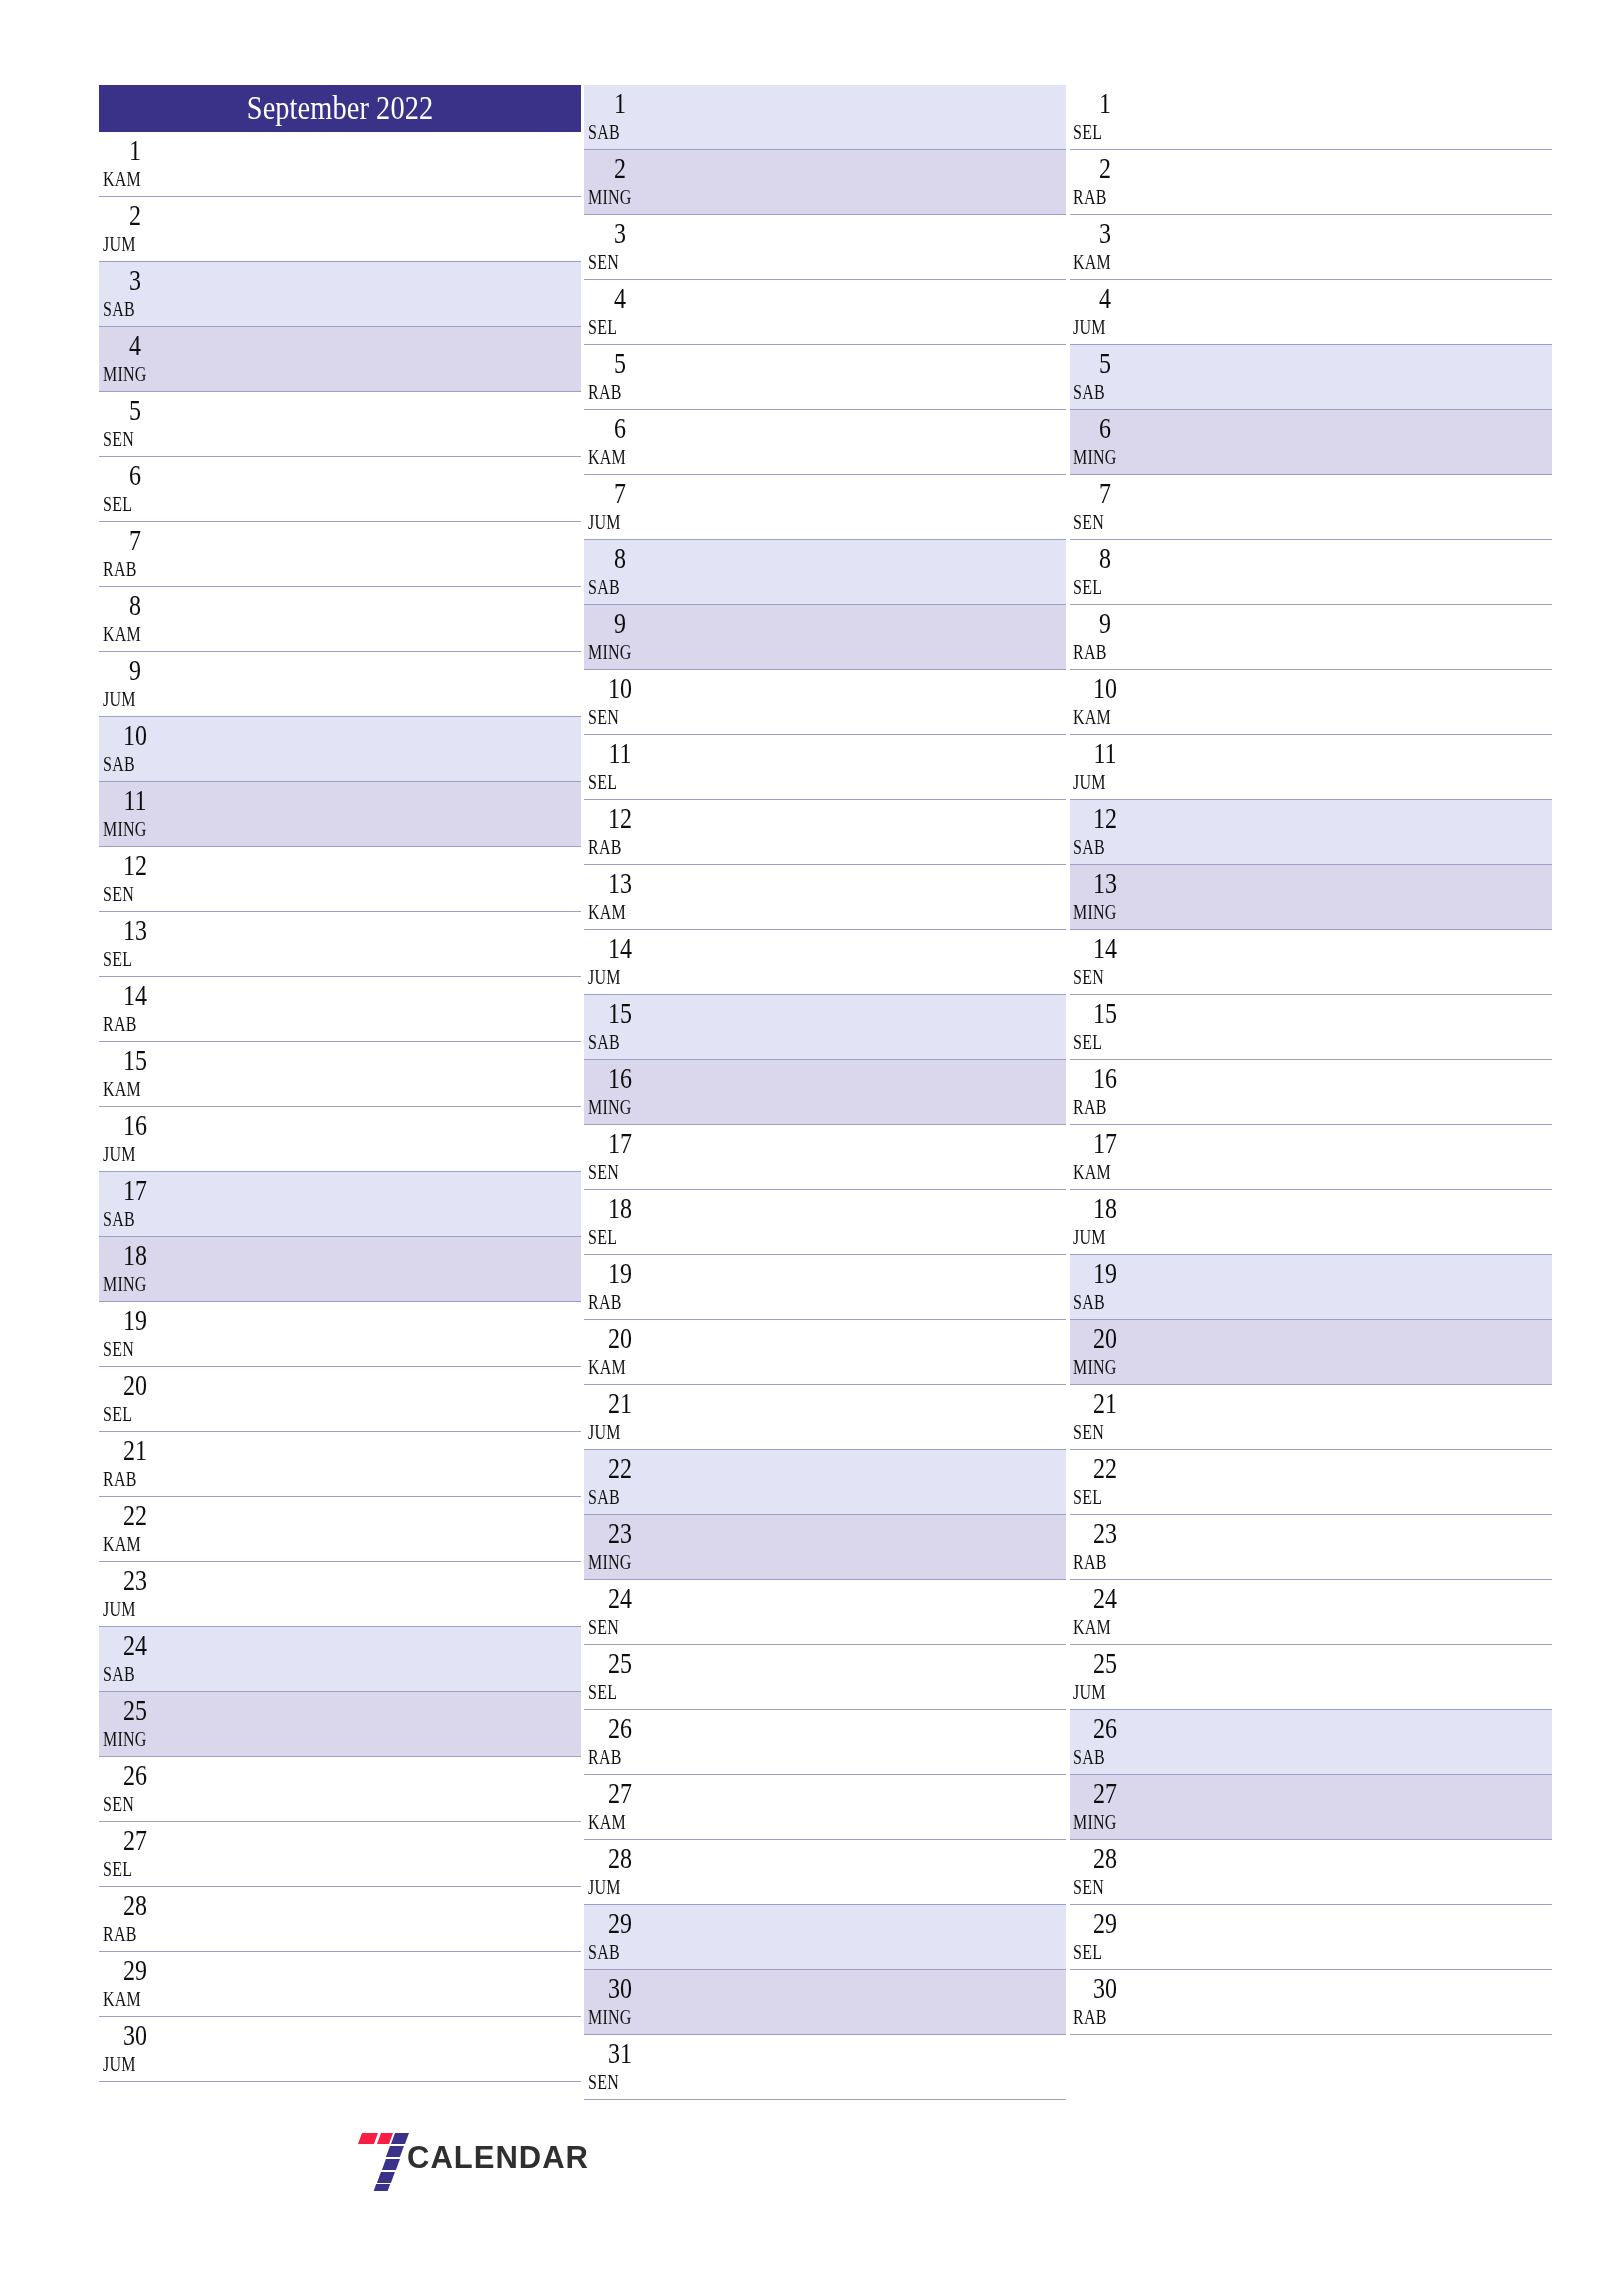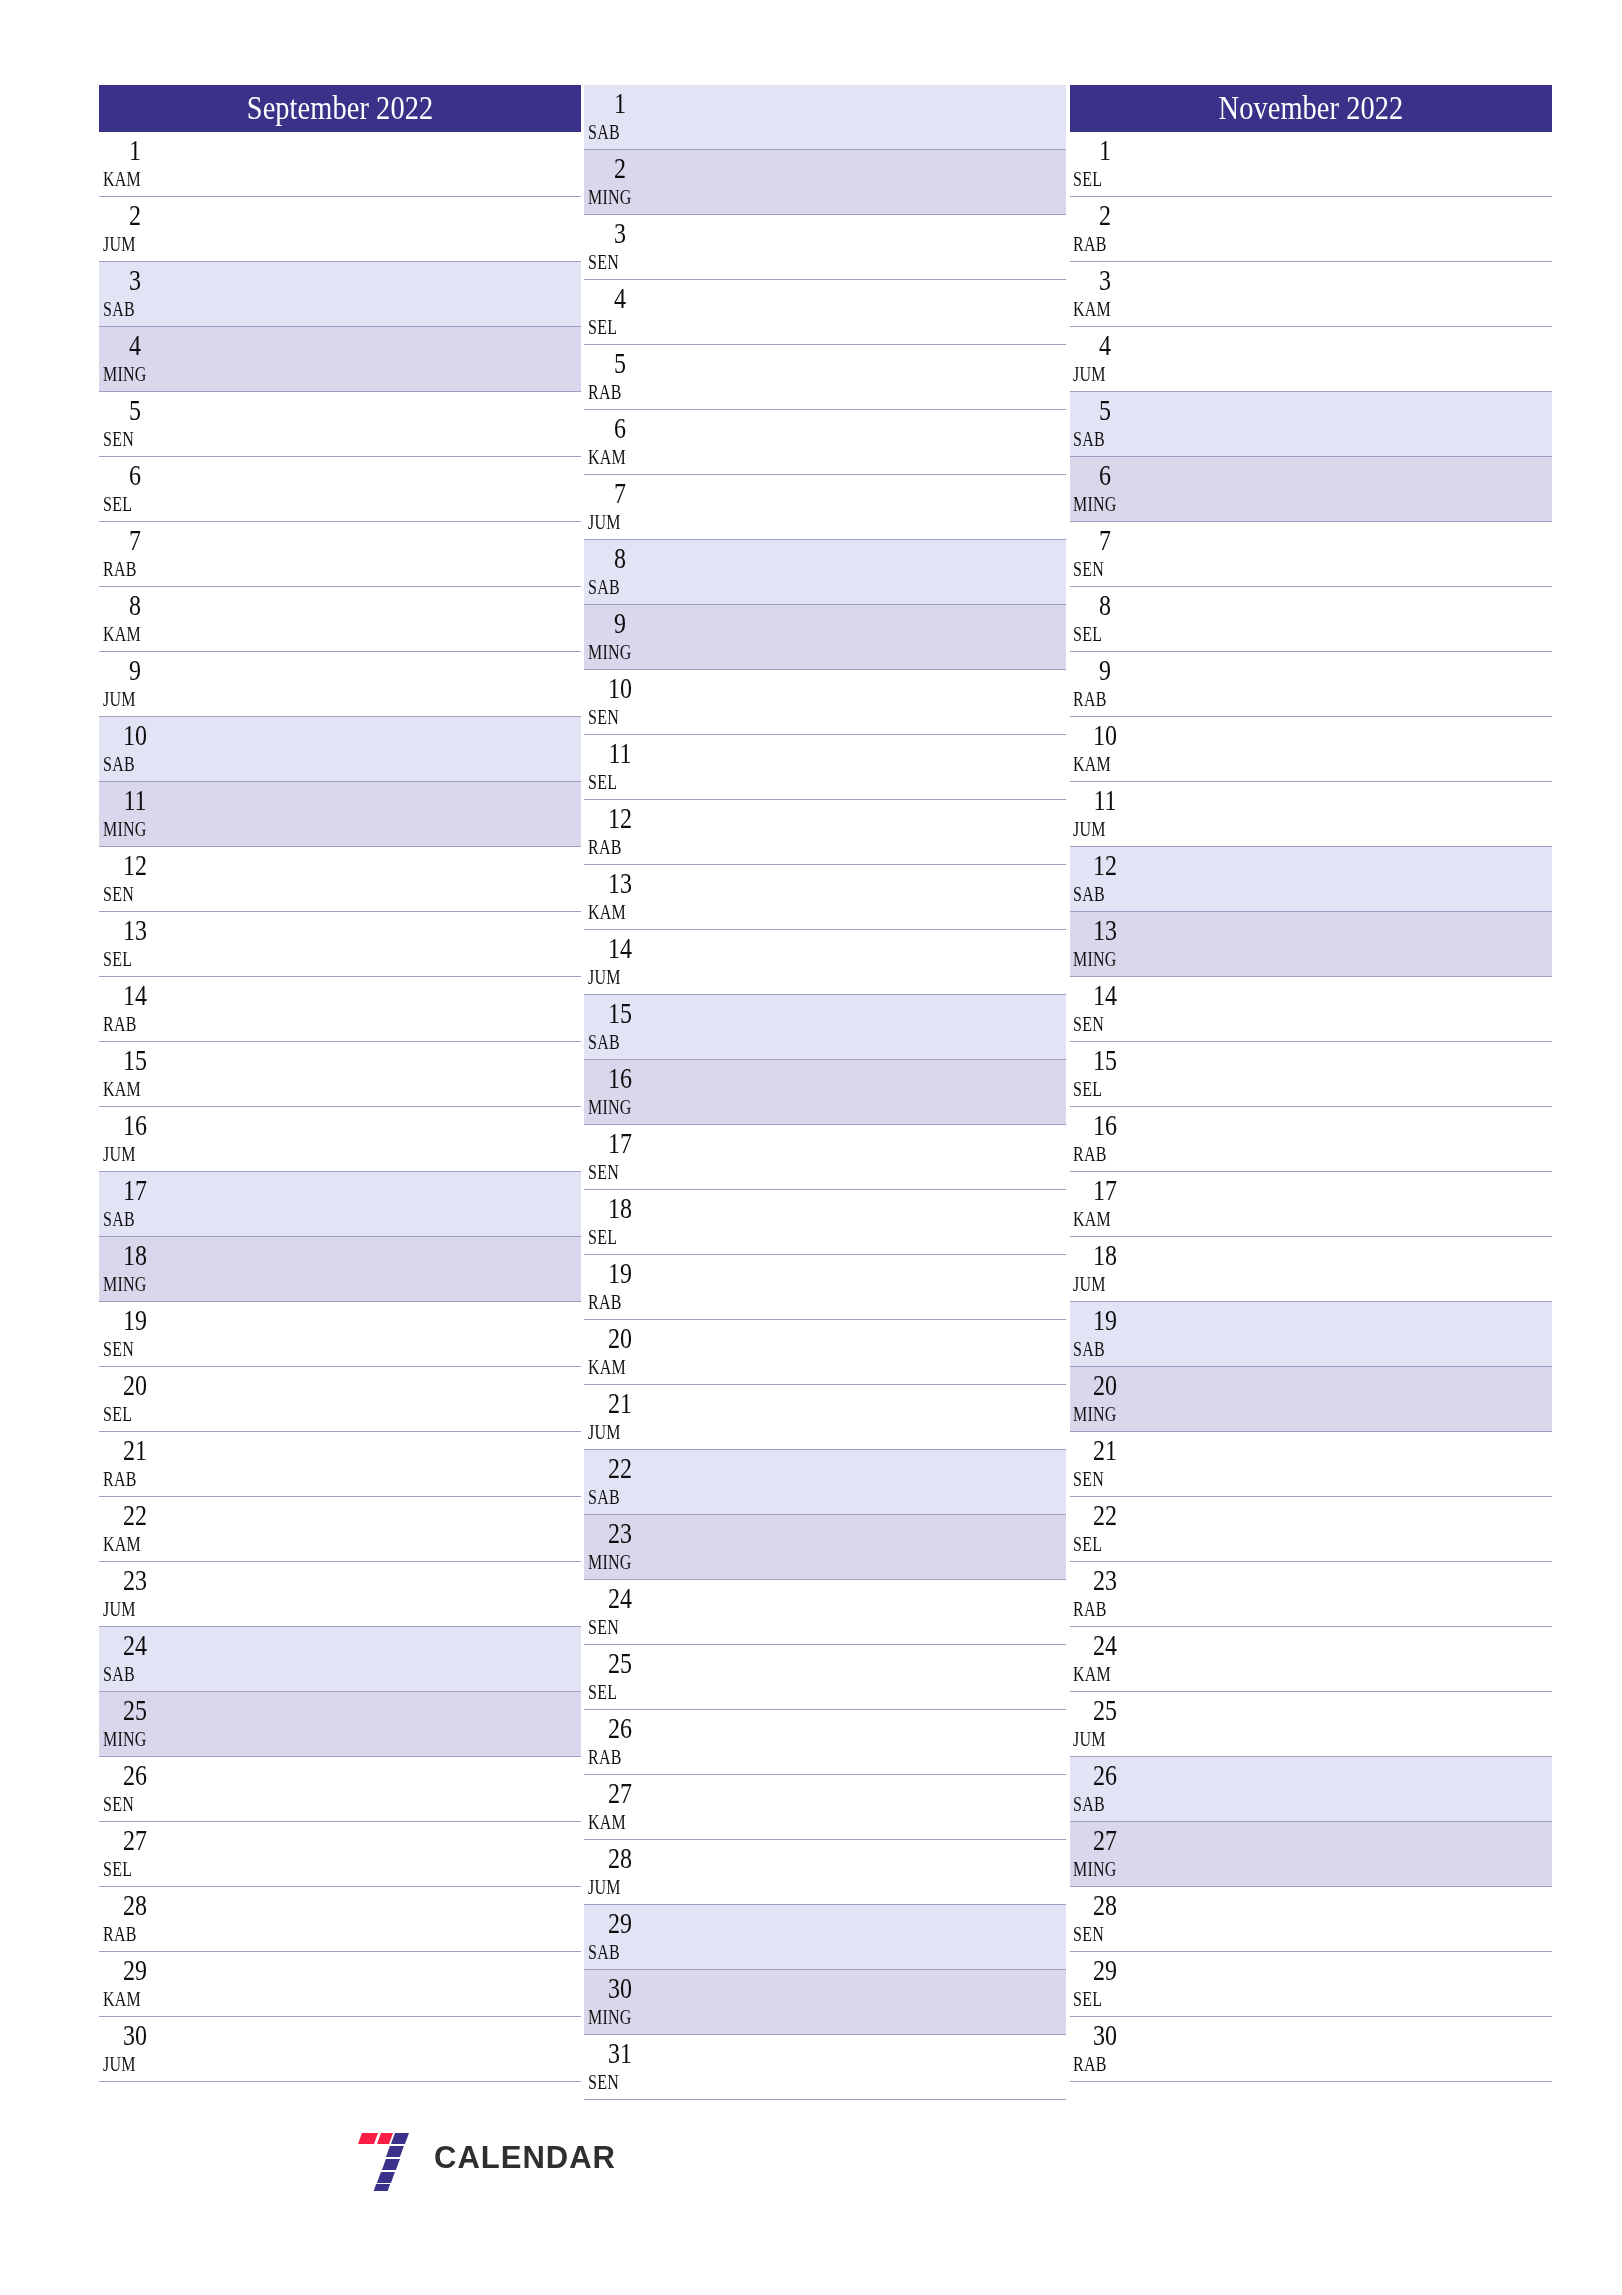--- a/index.html
+++ b/index.html
@@ -99,21 +99,21 @@
   }
 
   
   .logo {
     position: absolute;
     left: 260px;
     bottom: 25px;
     height: 58px;
     display: flex;
     align-items: center;
-    gap: 27px;
+    gap: 0;
   }
   .logo-mark {
     position: relative;
     width: 48px;
     height: 55px;
   }
   .logo-mark span {
     position: absolute;
     display: block;
     transform: skewX(-20deg);
@@ -402,23 +402,20 @@
           <div class="day-num">30</div>
           <div class="day-name">MING</div>
         </div>
         <div class="day-row">
           <div class="day-num">31</div>
           <div class="day-name">SEN</div>
         </div>
       </div>
     </div>
     <div class="month-col">
-      <div class="month-header-wrap">
-        <div class="month-header">November 2022</div>
-      </div>
       <div class="days">
         <div class="day-row">
           <div class="day-num">1</div>
           <div class="day-name">SEL</div>
         </div>
         <div class="day-row">
           <div class="day-num">2</div>
           <div class="day-name">RAB</div>
         </div>
         <div class="day-row">

